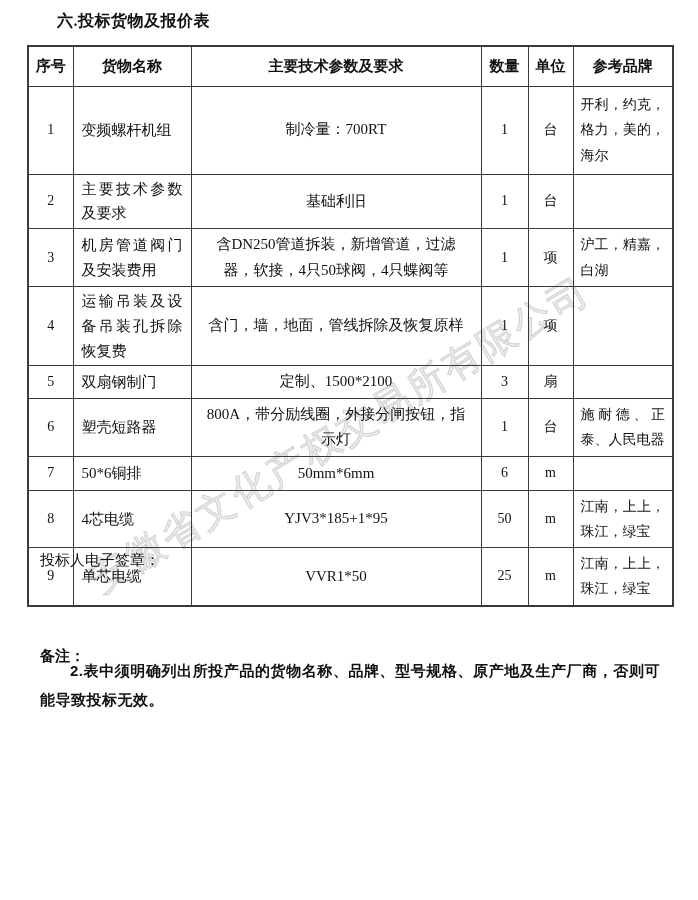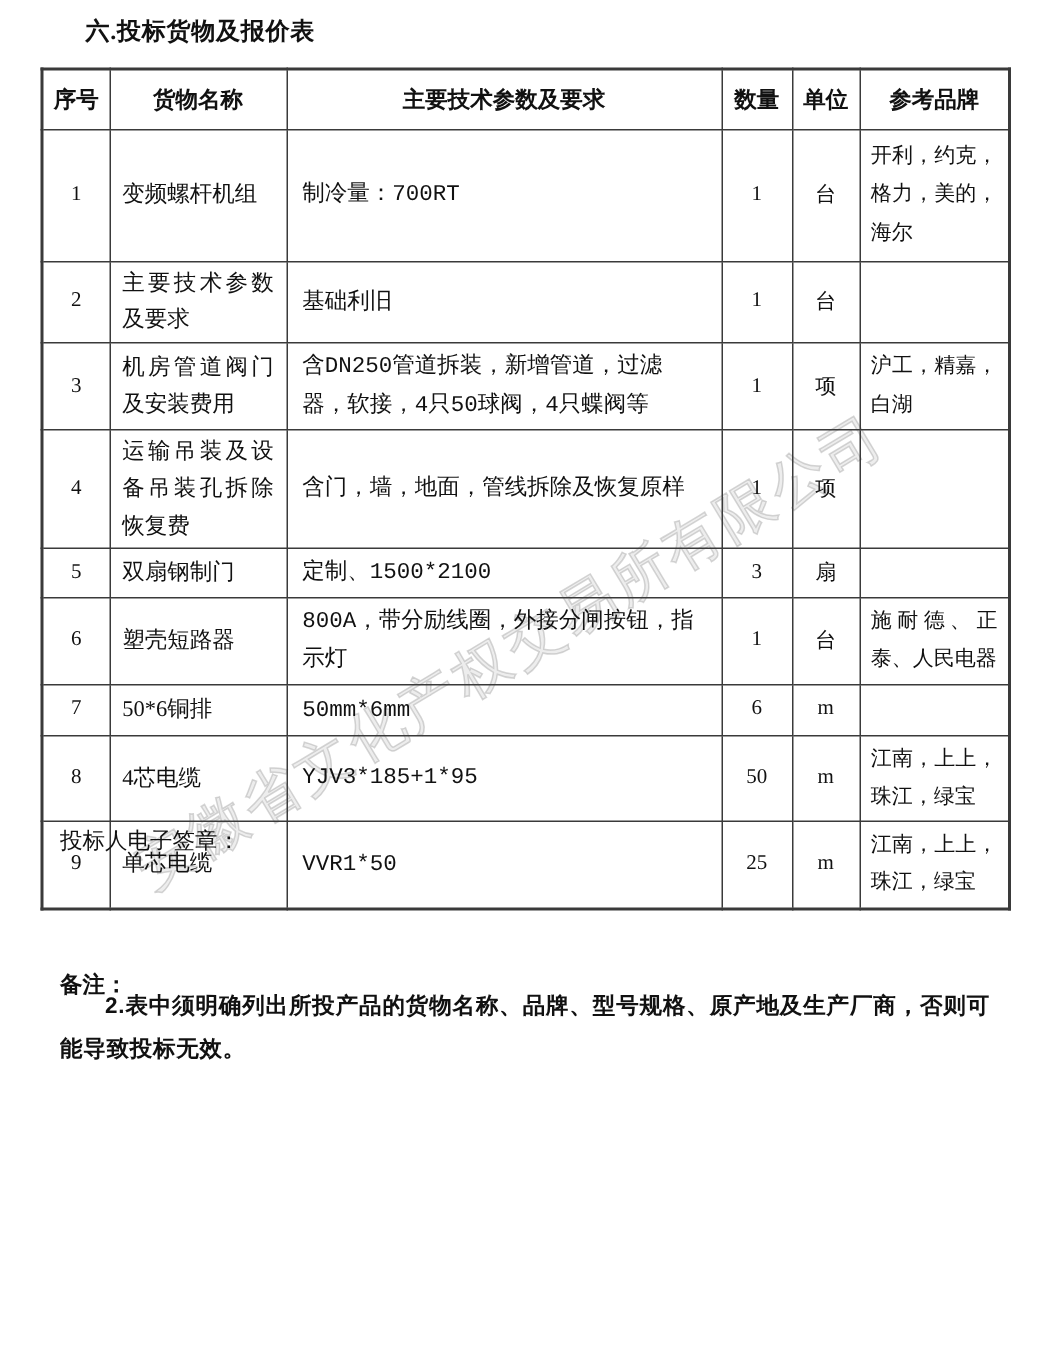--- a/index.html
+++ b/index.html
@@ -82,22 +82,21 @@
   td.col-name {
     font-size: 15px;
     padding: 2px 8px;
     text-align: justify;
     line-height: 1.65;
   }
   td.col-spec {
     font-size: 15px;
     padding: 3px 10px;
     line-height: 1.7;
-    text-align: left;
-    font-family: Liberation Mono, monospace;
+    text-align: center;
   }
   td.col-brand {
     font-size: 14px;
     padding: 3px 7px;
     line-height: 1.8;
     text-align: justify;
   }
   
   tbody tr:nth-child(1)  { height: 88px; }
   tbody tr:nth-child(2)  { height: 39px; }

